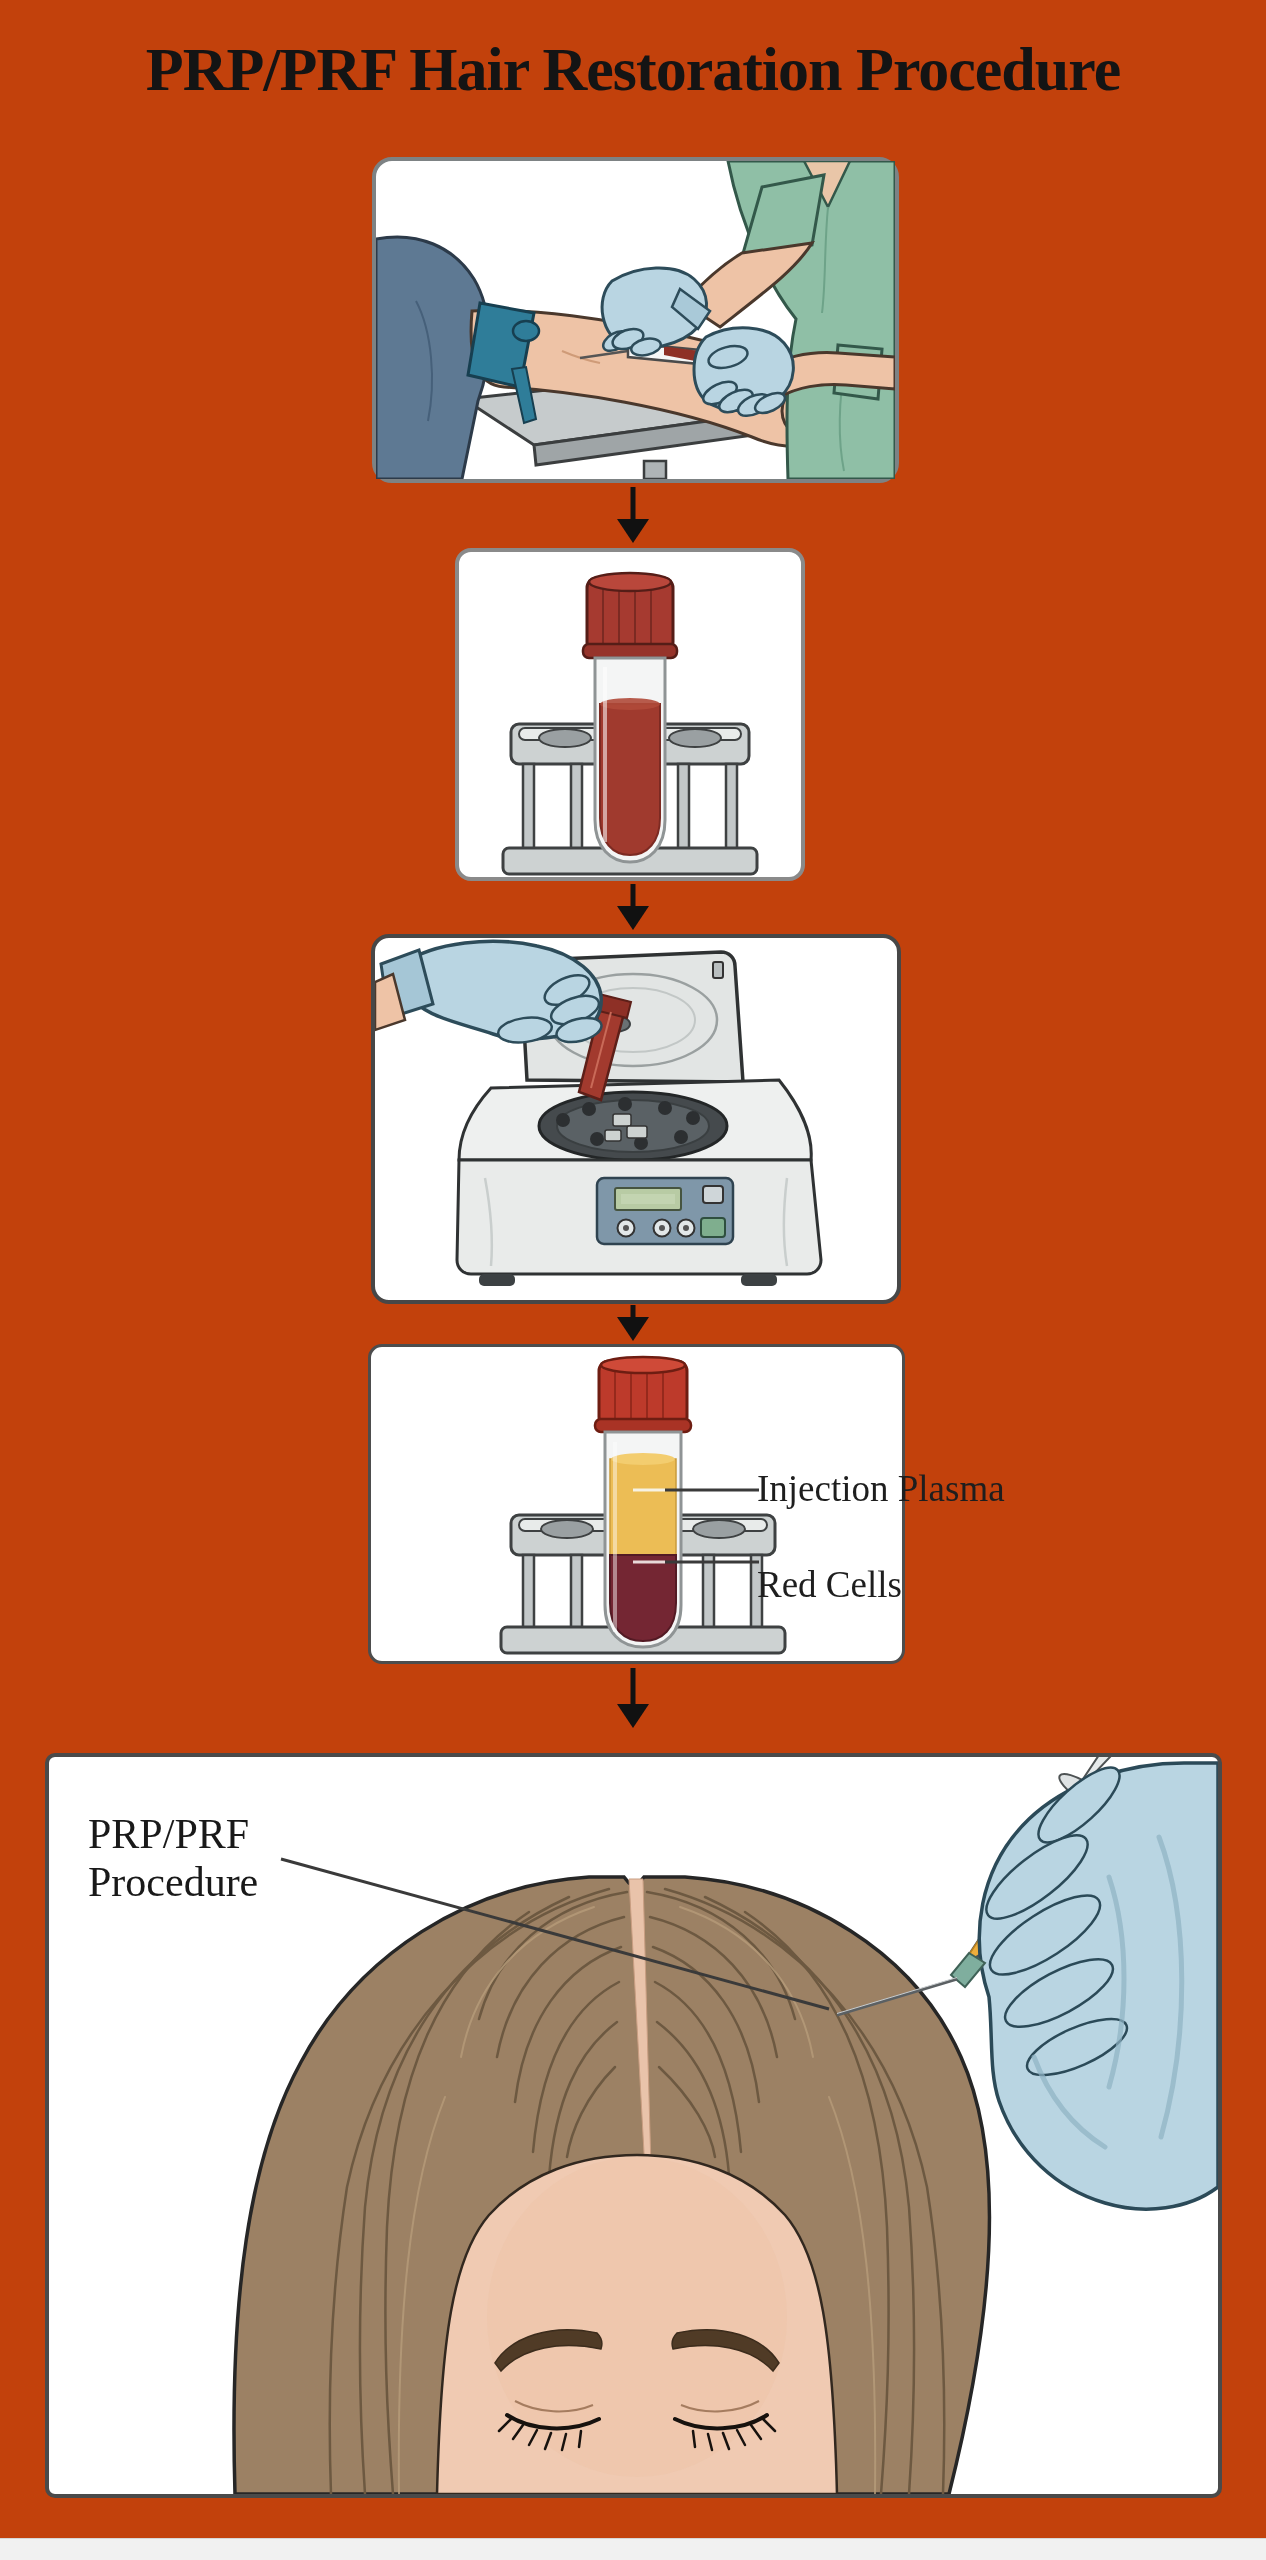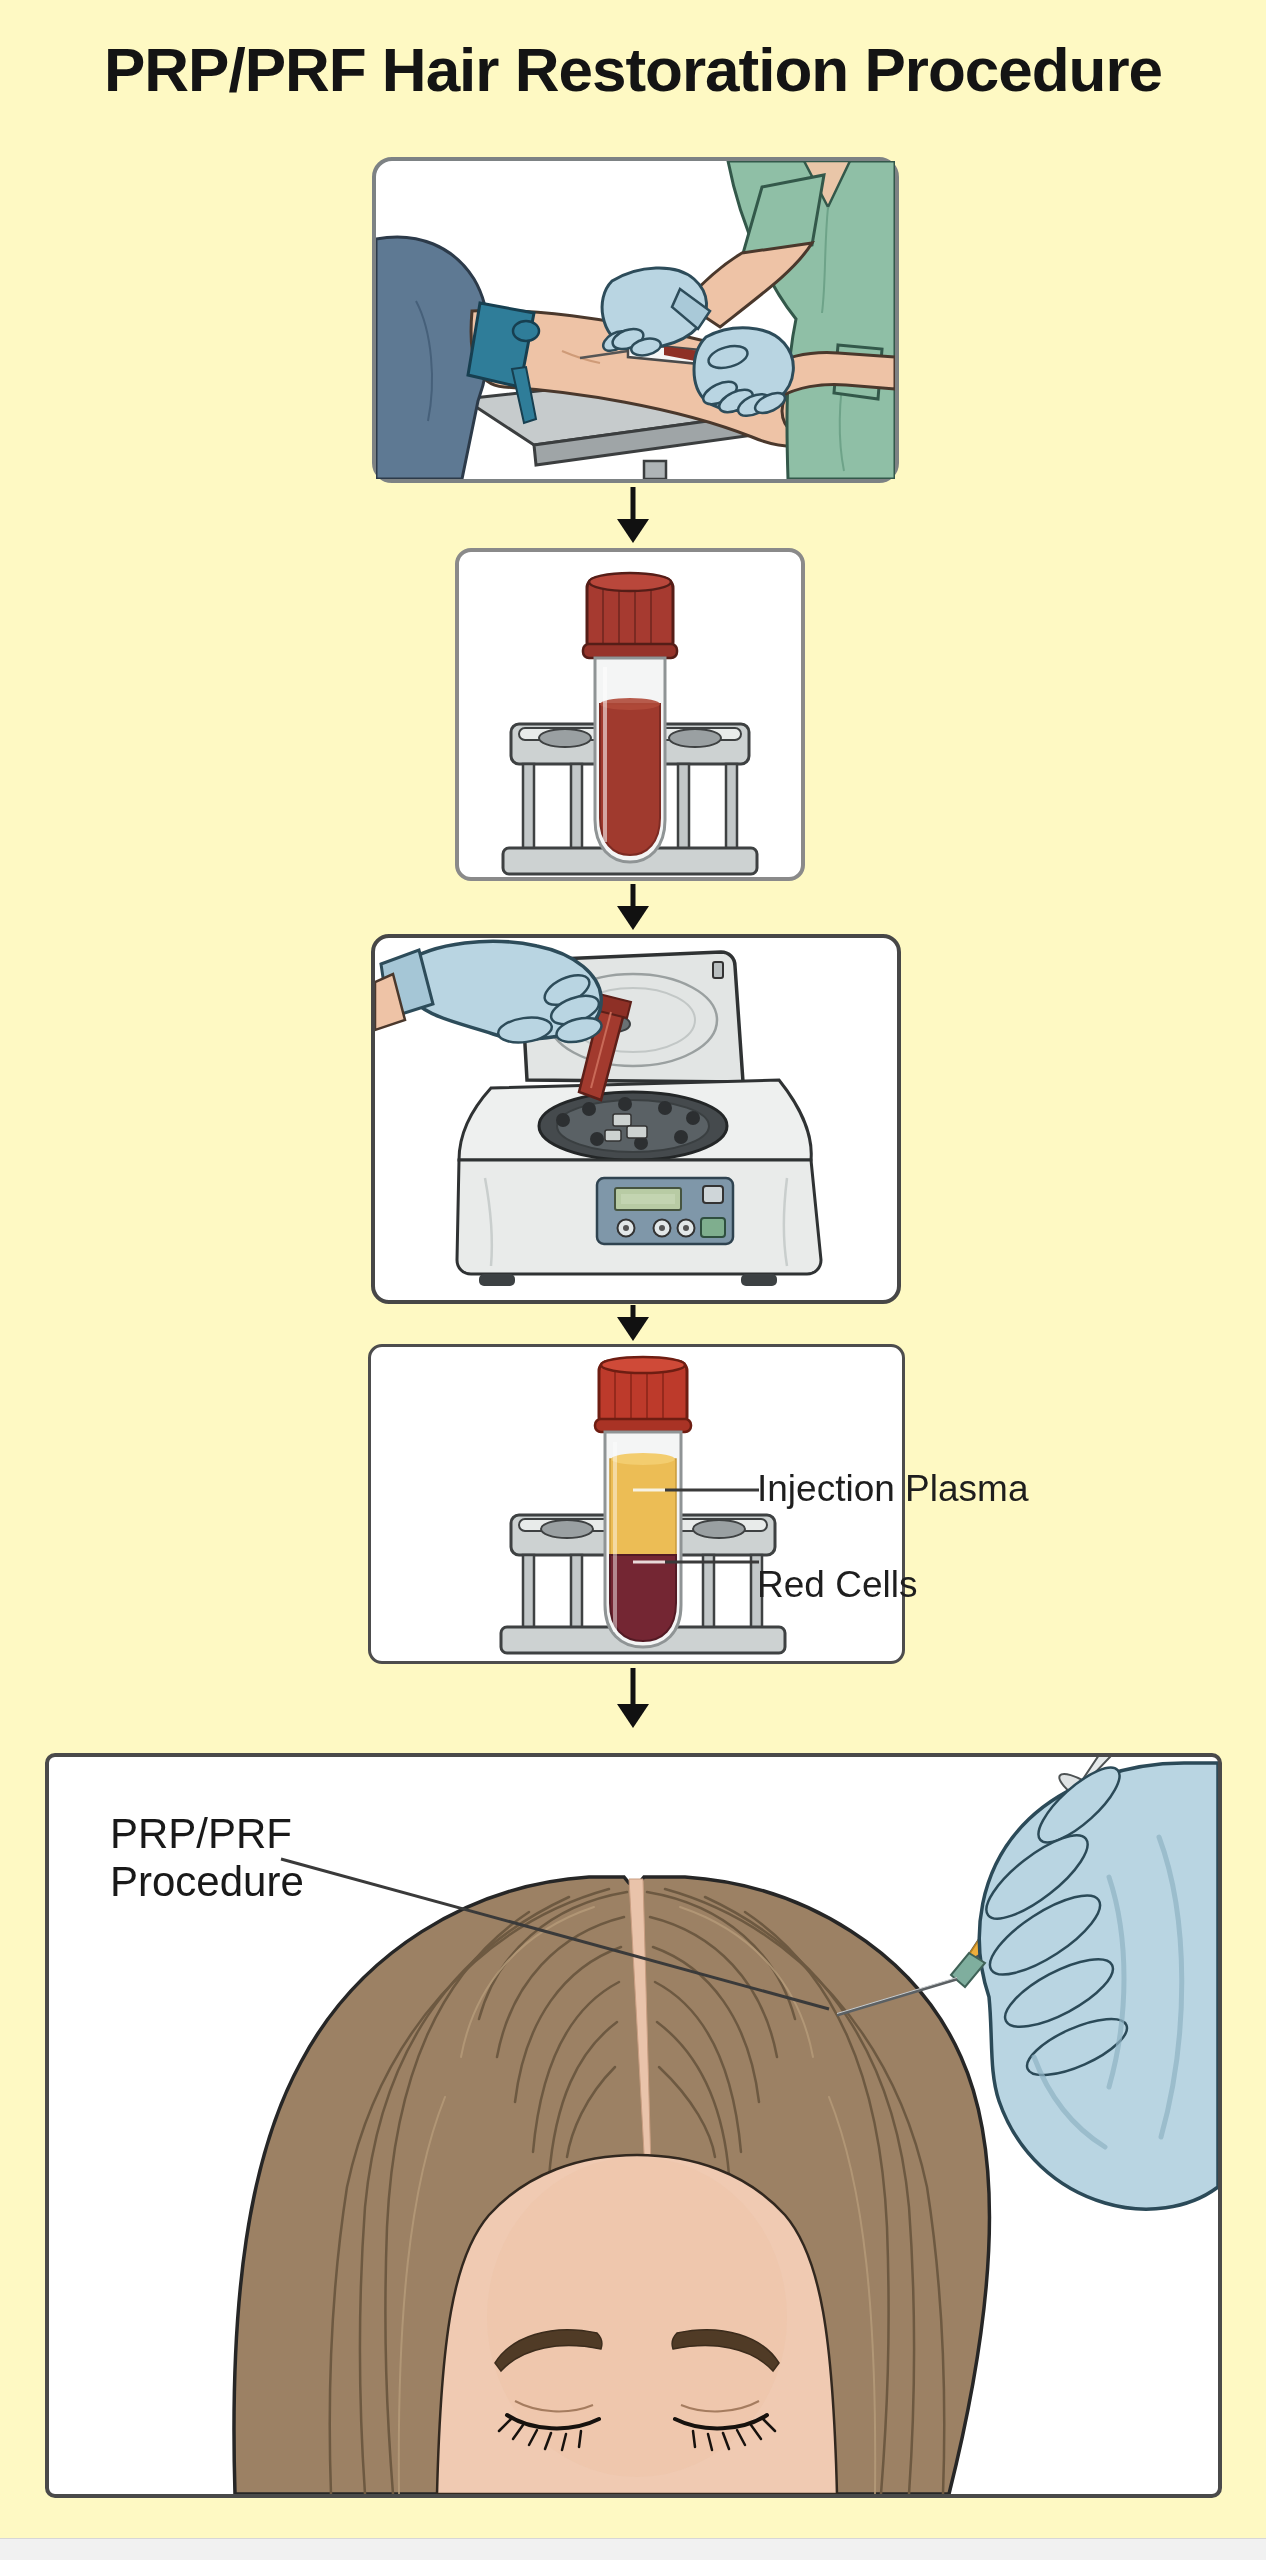--- a/index.html
+++ b/index.html
@@ -1,31 +1,31 @@
 <!DOCTYPE html>
 <html><head>
 <meta charset="utf-8">
 <style>
   html,body{margin:0;padding:0;background:#ffffff;}
-  #screen{position:relative;width:1266px;height:2560px;background:#fef9c3;overflow:hidden;
-          font-family:Liberation Sans, sans-serif;}
+  #screen{position:relative;width:1266px;height:2560px;background:#c2410c;overflow:hidden;
+          font-family:Liberation Serif, serif;}
   .title{position:absolute;left:0;top:34px;width:100%;text-align:center;
          font-size:62px;font-weight:bold;letter-spacing:-1px;color:#141414;white-space:nowrap;}
   .panel{position:absolute;background:#ffffff;box-sizing:border-box;border:4px solid #4a4a4a;}
   #panel-1{left:372px;top:157px;width:527px;height:326px;border-color:#7d8284;border-radius:20px;}
   #panel-2{left:455px;top:548px;width:350px;height:333px;border-color:#8a8a8a;border-radius:16px;}
   #panel-3{left:371px;top:934px;width:530px;height:370px;border-color:#474747;border-radius:18px;}
   #panel-4{left:368px;top:1344px;width:537px;height:320px;border-width:3px;border-color:#4d4d4d;border-radius:14px;}
   #panel-5{left:45px;top:1753px;width:1177px;height:745px;border-color:#4a4a4a;border-radius:10px;}
   .panel svg{display:block;width:100%;height:100%;}
   .arrow{position:absolute;left:611px;}
   .anno{position:absolute;color:#1e1e1e;font-size:37px;white-space:nowrap;line-height:44px;}
   #label-plasma{left:757px;top:1467px;}
   #label-redcells{left:757px;top:1539px;margin-top:24px;}
-  #label-injection{left:88px;top:1810px;font-size:42px;line-height:48px;color:#191919;margin-left:22px;}
+  #label-injection{left:88px;top:1810px;font-size:42px;line-height:48px;color:#191919;}
   #footer-strip{position:absolute;left:0;top:2538px;width:1266px;height:22px;
                 background:#f1f1f1;border-top:1px solid #d7d7d7;}
 </style>
 </head>
 <body>
 
 <div id="screen">
 
   <div class="title">PRP/PRF Hair Restoration Procedure</div>
 

